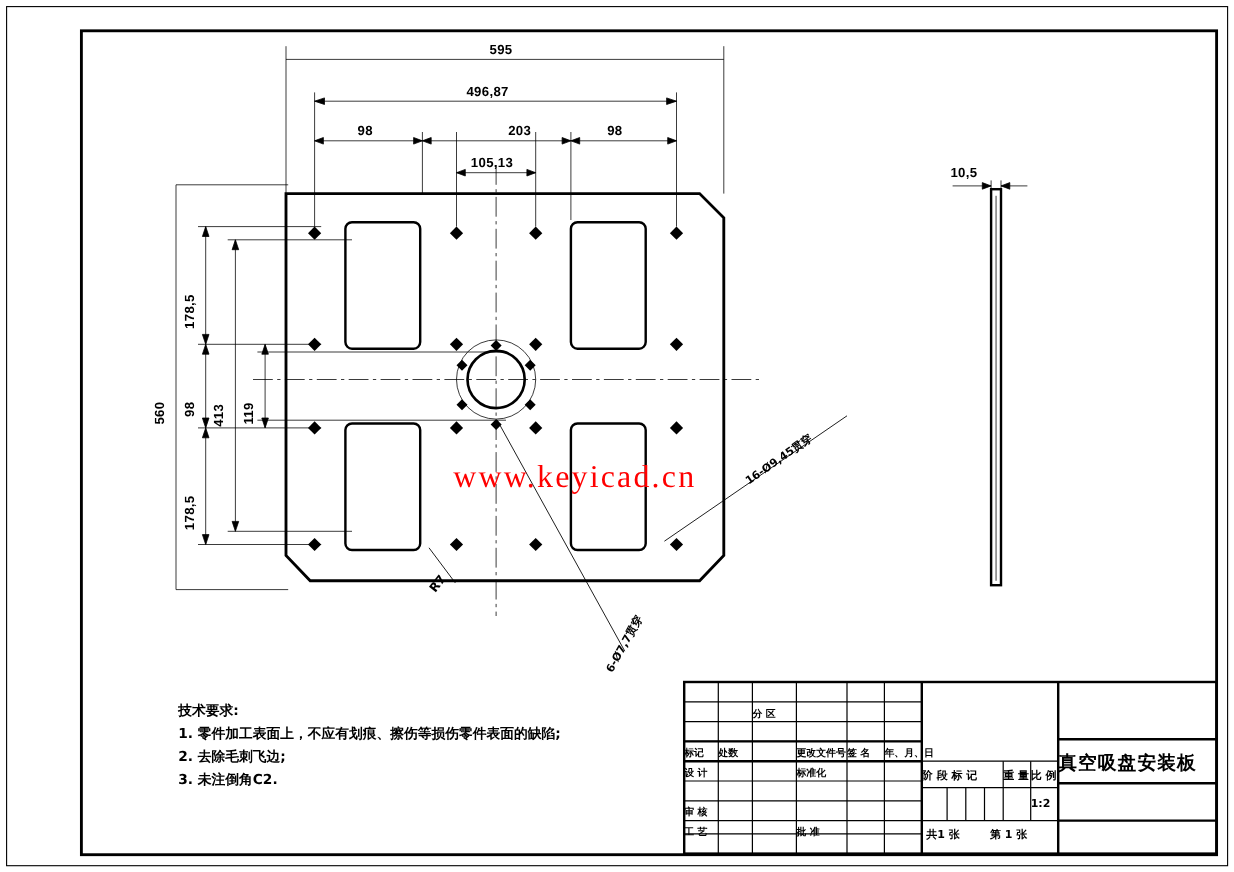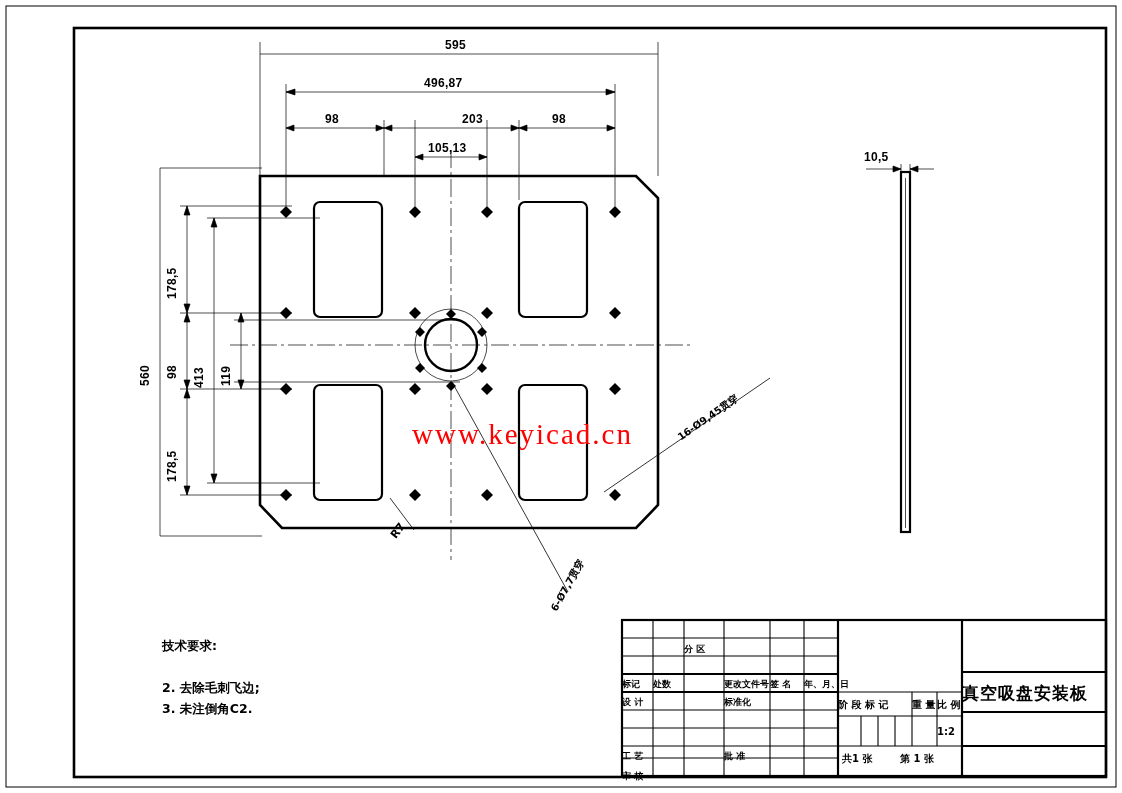--- a/index.html
+++ b/index.html
@@ -230,33 +230,34 @@
 
   <div class="txt dimtxt" style="left:864px;top:150px;">10,5</div>
 
   <div class="ang" style="left:683px;top:430px;transform:rotate(-35deg);">16-Ø9,45贯穿</div>
   <div class="ang" style="left:560px;top:600px;transform:rotate(-61deg);">6-Ø7,7贯穿</div>
   <div class="ang" style="left:398px;top:528px;transform:rotate(-52deg);font-size:11px;">R7</div>
 
   <div class="wm2" style="left:412px;top:418px;">www.keyicad.cn</div>
 
   <div class="txt tech cn" style="left:162px;top:636px;">技术要求:</div>
+  <div class="txt tech cn" style="left:162px;top:657px;">1. 零件加工表面上，不应有划痕、擦伤等损伤零件表面的缺陷;</div>
   <div class="txt tech cn" style="left:162px;top:678px;">2. 去除毛刺飞边;</div>
   <div class="txt tech cn" style="left:162px;top:699px;">3. 未注倒角C2.</div>
 
   <div class="tb tb-s" style="left:622px;top:678px;width:31px;">标记</div>
   <div class="tb tb-s" style="left:653px;top:678px;width:31px;">处数</div>
   <div class="tb tb-s" style="left:684px;top:643px;width:21px;">分 区</div>
   <div class="tb tb-s" style="left:724px;top:678px;width:46px;">更改文件号</div>
   <div class="tb tb-s" style="left:770px;top:678px;width:34px;">签 名</div>
   <div class="tb tb-s" style="left:804px;top:678px;width:34px;">年、月、日</div>
 
   <div class="tb tb-s" style="left:622px;top:696px;width:31px;">设 计</div>
   <div class="tb tb-s" style="left:724px;top:696px;width:46px;">标准化</div>
-  <div class="tb tb-s" style="left:622px;top:732px;width:31px;margin-top:38px;">审 核</div>
+  <div class="tb tb-s" style="left:622px;top:732px;width:31px;">审 核</div>
   <div class="tb tb-s" style="left:622px;top:750px;width:31px;">工 艺</div>
   <div class="tb tb-s" style="left:724px;top:750px;width:46px;">批 准</div>
 
   <div class="tb tb-m" style="left:838px;top:698px;width:74px;">阶 段 标 记</div>
   <div class="tb tb-m" style="left:912px;top:698px;width:25px;">重 量</div>
   <div class="tb tb-m" style="left:937px;top:698px;width:25px;">比 例</div>
   <div class="tb tb-m" style="left:937px;top:726px;width:25px;">1:2</div>
 
   <div class="tb tb-m" style="left:842px;top:752px;width:60px;">共1  张</div>
   <div class="tb tb-m" style="left:900px;top:752px;width:60px;">第  1 张</div>

